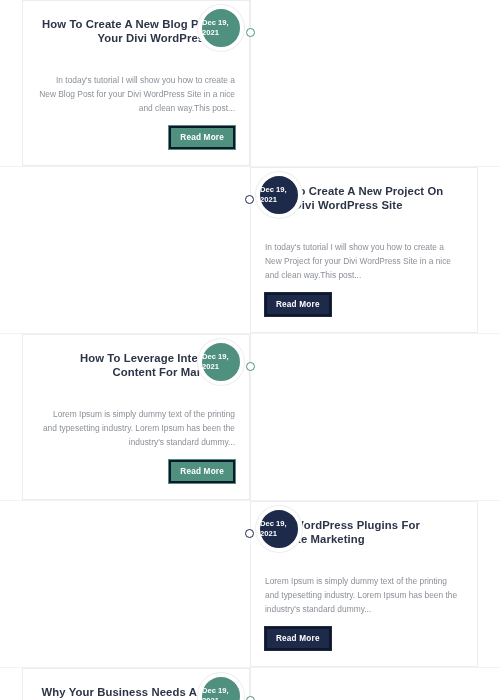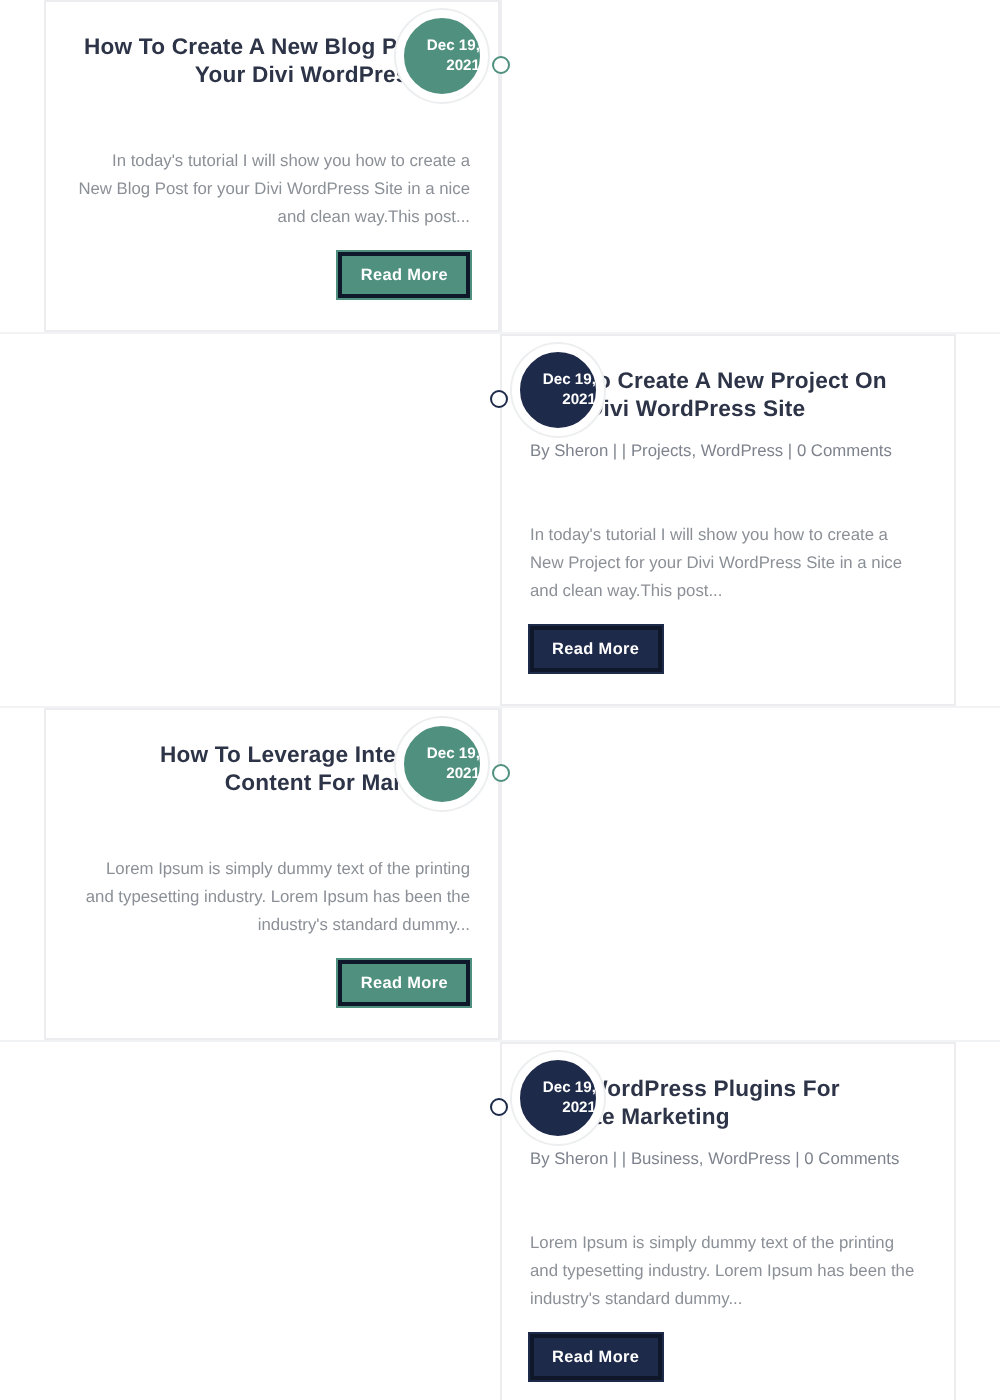--- a/index.html
+++ b/index.html
@@ -72,21 +72,21 @@
   .btn.navy   { background: #1e2a4a; box-shadow: 0 0 0 1px #1e2a4a; }
 
   
   .badge {
     position: absolute;
     width: 46px; height: 46px;
     border-radius: 50%;
     border: 4px solid #ffffff;
     box-shadow: 0 0 0 1px #eceef0;
     display: flex; flex-direction: column;
-    align-items: flex-end; justify-content: center;
+    align-items: flex-start; justify-content: center;
     color: #ffffff;
     font-size: 7.6px;
     line-height: 10px;
     font-weight: 700;
     text-align: center;
     z-index: 5;
   }
   .badge.green { background: #50907f; }
   .badge.navy  { background: #1e2a4a; }
   .row.left  .badge { left: 198px; }
@@ -110,37 +110,37 @@
   <div class="rail"></div>
 <div class="row left">
       <div class="card"><div class="title">How To Create A New Blog Post On Your Divi WordPress Site</div><div class="excerpt">In today's tutorial I will show you how to create a New Blog Post for your Divi WordPress Site in a nice and clean way.This post...</div><a class="btn green">Read More</a></div>
       <div class="badge green" style="top: 5px;">
         <span>Dec 19,</span>
         <span>2021</span>
       </div>
       <div class="dot" style="top: 28px;"></div>
     </div>
     <div class="row right">
-      <div class="card"><div class="title">How To Create A New Project On Your Divi WordPress Site</div><div class="meta">By Sheron | | Projects, WordPress | 0 Comments</div><div class="excerpt">In today's tutorial I will show you how to create a New Project for your Divi WordPress Site in a nice and clean way.This post...</div><a class="btn navy">Read More</a></div>
+      <div class="card"><div class="title">How To Create A New Project On Your Divi WordPress Site</div><div class="excerpt">In today's tutorial I will show you how to create a New Project for your Divi WordPress Site in a nice and clean way.This post...</div><a class="btn navy">Read More</a></div>
       <div class="badge navy" style="top: 5px;">
         <span>Dec 19,</span>
         <span>2021</span>
       </div>
       <div class="dot" style="top: 28px;"></div>
     </div>
     <div class="row left">
       <div class="card"><div class="title">How To Leverage Interactive Content For Marketing</div><div class="excerpt">Lorem Ipsum is simply dummy text of the printing and typesetting industry. Lorem Ipsum has been the industry's standard dummy...</div><a class="btn green">Read More</a></div>
       <div class="badge green" style="top: 5px;">
         <span>Dec 19,</span>
         <span>2021</span>
       </div>
       <div class="dot" style="top: 28px;"></div>
     </div>
     <div class="row right">
-      <div class="card"><div class="title">Best WordPress Plugins For Affiliate Marketing</div><div class="meta">By Sheron | | Business, WordPress | 0 Comments</div><div class="excerpt">Lorem Ipsum is simply dummy text of the printing and typesetting industry. Lorem Ipsum has been the industry's standard dummy...</div><a class="btn navy">Read More</a></div>
+      <div class="card"><div class="title">Best WordPress Plugins For Affiliate Marketing</div><div class="excerpt">Lorem Ipsum is simply dummy text of the printing and typesetting industry. Lorem Ipsum has been the industry's standard dummy...</div><a class="btn navy">Read More</a></div>
       <div class="badge navy" style="top: 5px;">
         <span>Dec 19,</span>
         <span>2021</span>
       </div>
       <div class="dot" style="top: 28px;"></div>
     </div>
     <div class="row left">
       <div class="card">
         <div class="title">Why Your Business Needs A Digital Marketing</div>
       </div>

